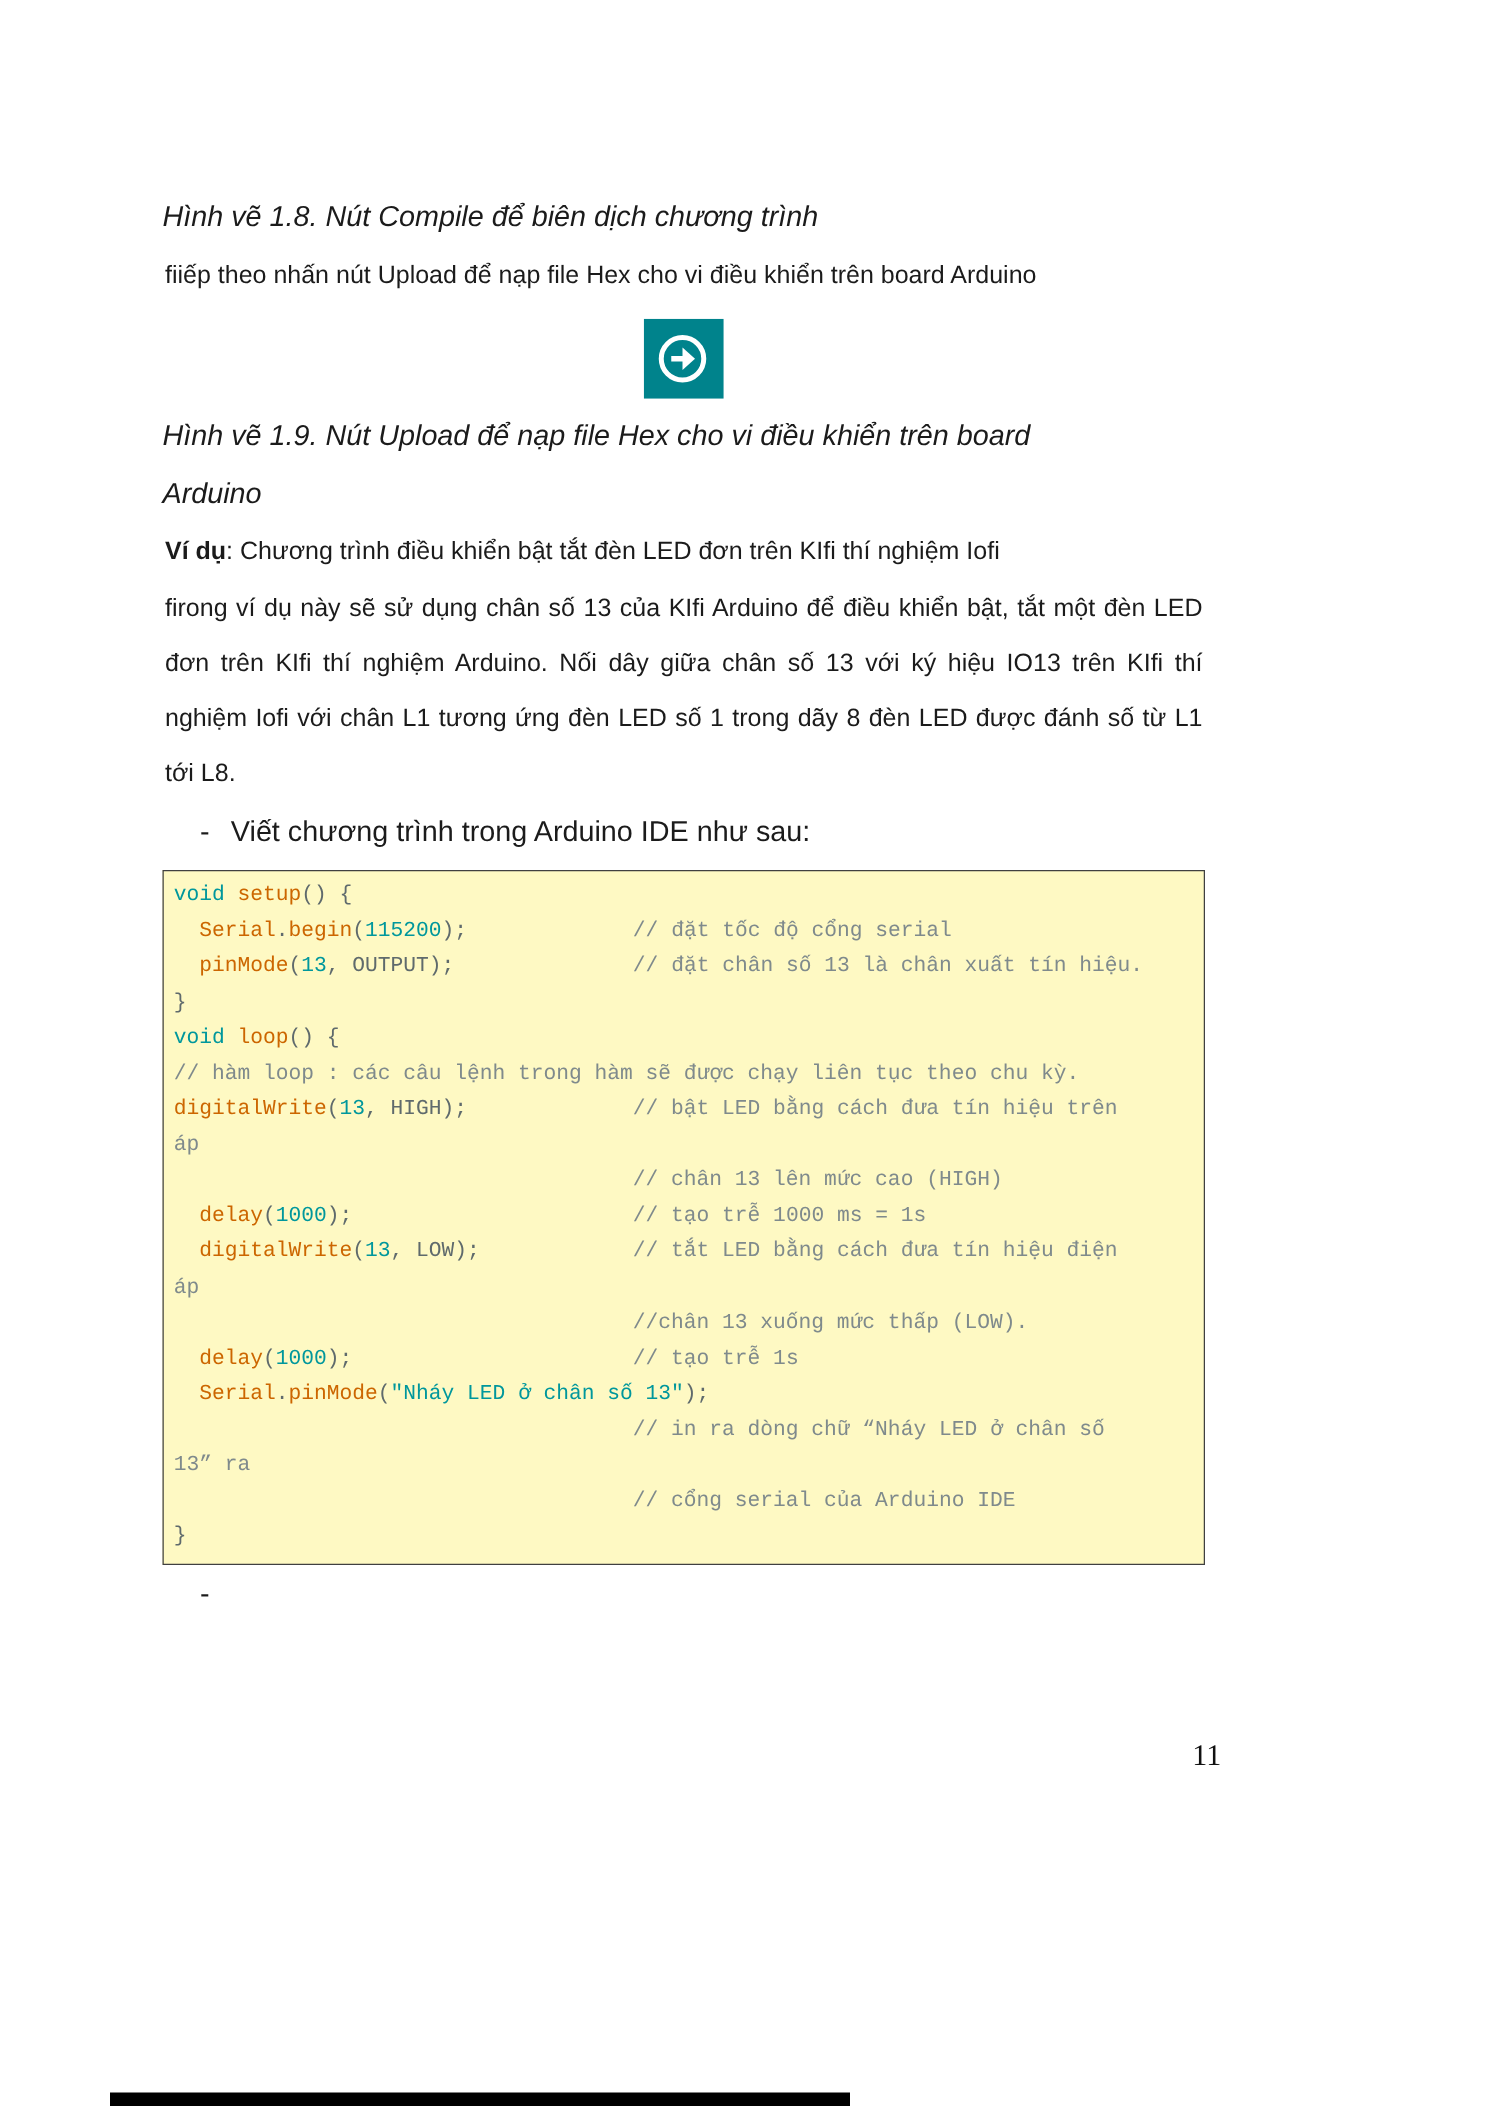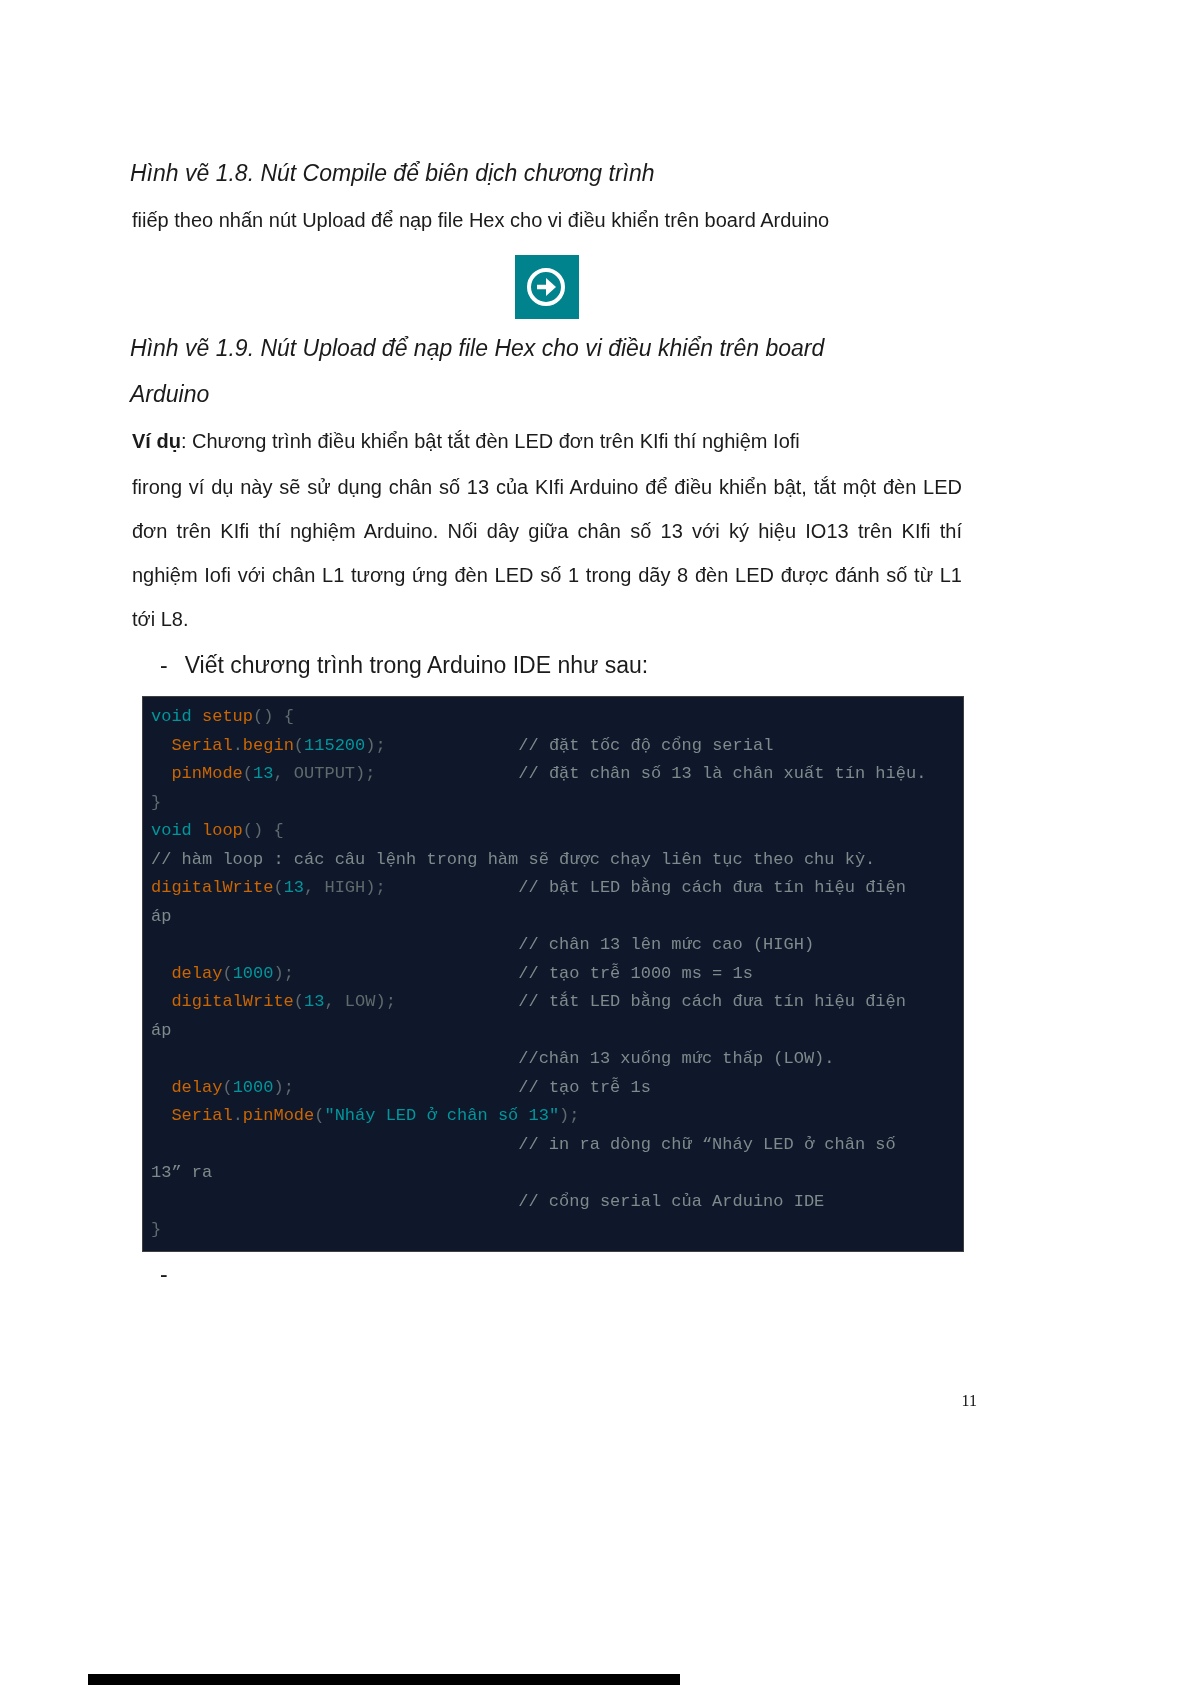--- a/index.html
+++ b/index.html
@@ -42,35 +42,34 @@
     text-align: left;
   }
   .bullet-dash { margin-right: 17px; }
   .codebox {
     border: 1.5px solid #404040;
     margin-top: 9px;
     padding: 6px 8px;
     font-family: "Liberation Mono", "DejaVu Sans Mono", monospace;
     font-size: 17px;
     line-height: 28.5px;
-    background: #0f172a;
-    margin-left: 12px;
+    background: #fef9c3;
   }
   .code-line { white-space: pre; }
   .tok-kw  { color: #00979C; }
   .tok-fn  { color: #CC6600; }
   .tok-num { color: #00979C; text-align: right; }
   .tok-str { color: #00979C; }
   .tok-pl  { color: #5F6A6C; }
   .tok-cm  { color: #7F8A8C; }
   .pageno {
     position: absolute;
     top: 1392px; right: 214px;
     font-family: "Liberation Serif", serif;
-    font-size: 16px;
+    font-size: 24px;
     color: #111;
   }
   .watermark-bar {
     position: absolute;
     left: 88px; bottom: 0;
     width: 592px; height: 11px;
     background: #000000;
   }
   b { font-weight: bold; }
 </style>
@@ -106,21 +105,21 @@
     <span>Viết chương trình trong Arduino IDE như sau:</span>
   </div>
 
   <div class="codebox">
       <div class="code-line"><span class="tok-kw">void</span><span class="tok-pl"> </span><span class="tok-fn">setup</span><span class="tok-pl">() {</span></div>
       <div class="code-line"><span class="tok-pl">  </span><span class="tok-fn">Serial</span><span class="tok-pl">.</span><span class="tok-fn">begin</span><span class="tok-pl">(</span><span class="tok-num">115200</span><span class="tok-pl">);</span><span class="tok-pl">             </span><span class="tok-cm">// đặt tốc độ cổng serial</span></div>
       <div class="code-line"><span class="tok-pl">  </span><span class="tok-fn">pinMode</span><span class="tok-pl">(</span><span class="tok-num">13</span><span class="tok-pl">, OUTPUT);</span><span class="tok-pl">              </span><span class="tok-cm">// đặt chân số 13 là chân xuất tín hiệu.</span></div>
       <div class="code-line"><span class="tok-pl">}</span></div>
       <div class="code-line"><span class="tok-kw">void</span><span class="tok-pl"> </span><span class="tok-fn">loop</span><span class="tok-pl">() {</span></div>
       <div class="code-line"><span class="tok-cm">// hàm loop : các câu lệnh trong hàm sẽ được chạy liên tục theo chu kỳ.</span></div>
-      <div class="code-line"><span class="tok-fn">digitalWrite</span><span class="tok-pl">(</span><span class="tok-num">13</span><span class="tok-pl">, HIGH);</span><span class="tok-pl">             </span><span class="tok-cm">// bật LED bằng cách đưa tín hiệu điện</span></div>
+      <div class="code-line"><span class="tok-fn">digitalWrite</span><span class="tok-pl">(</span><span class="tok-num">13</span><span class="tok-pl">, HIGH);</span><span class="tok-pl">             </span><span class="tok-cm">// bật LED bằng cách đưa tín hiệu trên</span></div>
       <div class="code-line"><span class="tok-cm">áp</span></div>
       <div class="code-line"><span class="tok-pl">                                    </span><span class="tok-cm">// chân 13 lên mức cao (HIGH)</span></div>
       <div class="code-line"><span class="tok-pl">  </span><span class="tok-fn">delay</span><span class="tok-pl">(</span><span class="tok-num">1000</span><span class="tok-pl">);</span><span class="tok-pl">                      </span><span class="tok-cm">// tạo trễ 1000 ms = 1s</span></div>
       <div class="code-line"><span class="tok-pl">  </span><span class="tok-fn">digitalWrite</span><span class="tok-pl">(</span><span class="tok-num">13</span><span class="tok-pl">, LOW);</span><span class="tok-pl">            </span><span class="tok-cm">// tắt LED bằng cách đưa tín hiệu điện</span></div>
       <div class="code-line"><span class="tok-cm">áp</span></div>
       <div class="code-line"><span class="tok-pl">                                    </span><span class="tok-cm">//chân 13 xuống mức thấp (LOW).</span></div>
       <div class="code-line"><span class="tok-pl">  </span><span class="tok-fn">delay</span><span class="tok-pl">(</span><span class="tok-num">1000</span><span class="tok-pl">);</span><span class="tok-pl">                      </span><span class="tok-cm">// tạo trễ 1s</span></div>
       <div class="code-line"><span class="tok-pl">  </span><span class="tok-fn">Serial</span><span class="tok-pl">.</span><span class="tok-fn">pinMode</span><span class="tok-pl">(</span><span class="tok-str">"Nháy LED ở chân số 13"</span><span class="tok-pl">);</span></div>
       <div class="code-line"><span class="tok-pl">                                    </span><span class="tok-cm">// in ra dòng chữ “Nháy LED ở chân số</span></div>
       <div class="code-line"><span class="tok-cm">13” ra</span></div>

